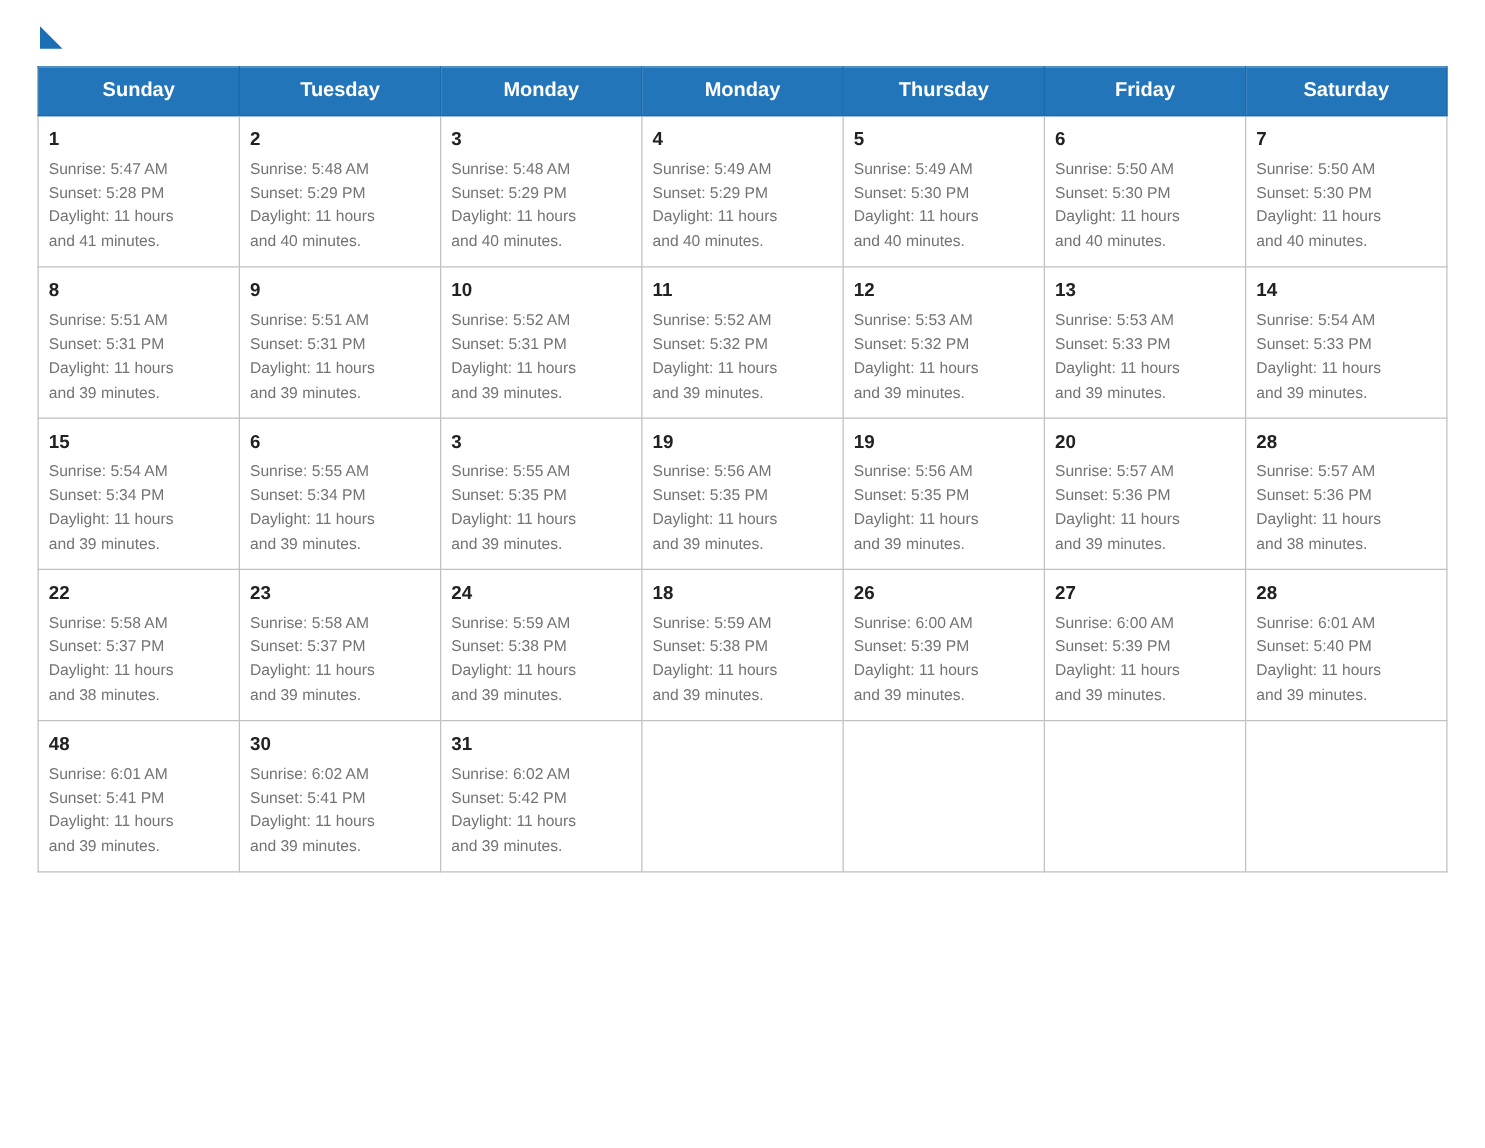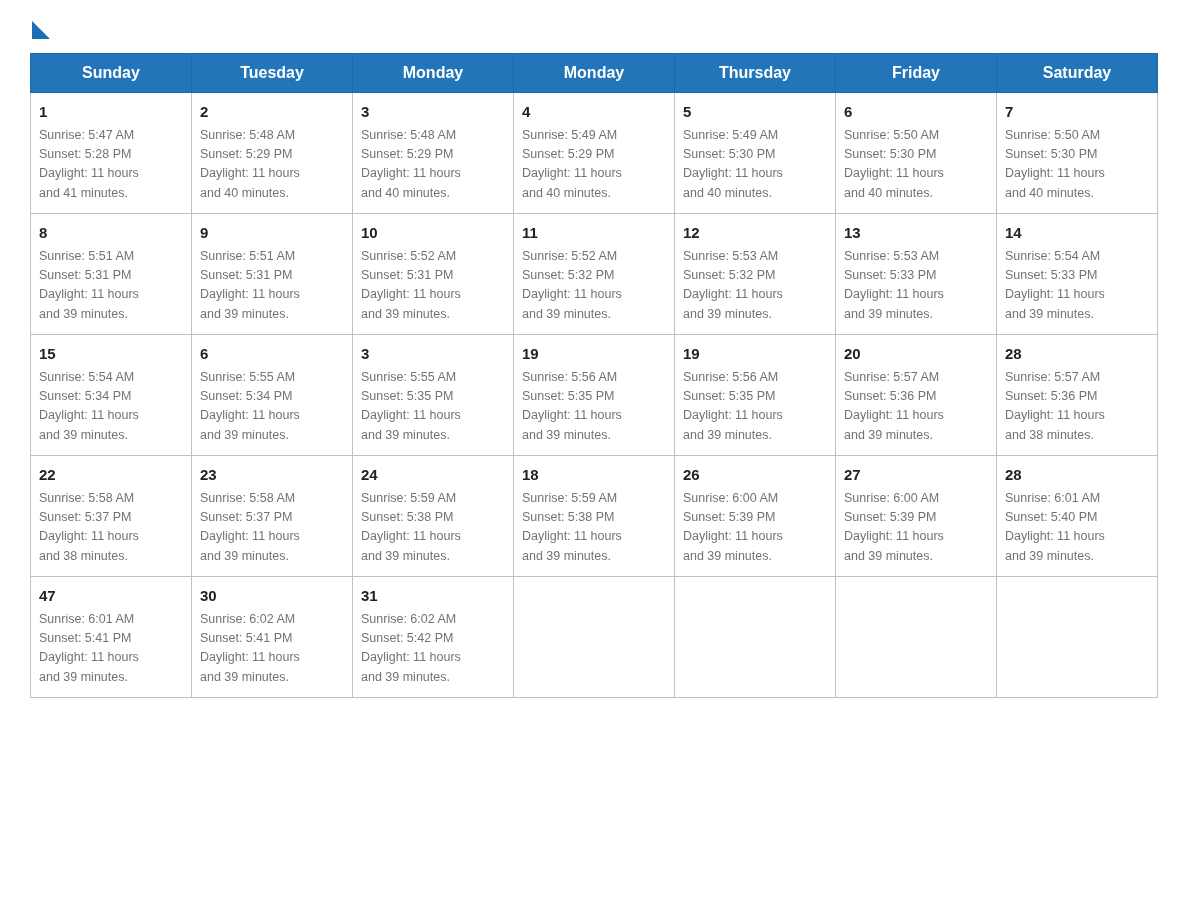--- a/index.html
+++ b/index.html
@@ -249,21 +249,21 @@
           <span class="day-num">27</span>
 <div class="day-info">Sunrise: 6:00 AM<br>Sunset: 5:39 PM<br>Daylight: 11 hours<br>and 39 minutes.</div>
         </td>
         <td>
           <span class="day-num">28</span>
 <div class="day-info">Sunrise: 6:01 AM<br>Sunset: 5:40 PM<br>Daylight: 11 hours<br>and 39 minutes.</div>
         </td>
       </tr>
       <tr>
         <td>
-          <span class="day-num">47</span>
+          <span class="day-num">48</span>
 <div class="day-info">Sunrise: 6:01 AM<br>Sunset: 5:41 PM<br>Daylight: 11 hours<br>and 39 minutes.</div>
         </td>
         <td>
           <span class="day-num">30</span>
 <div class="day-info">Sunrise: 6:02 AM<br>Sunset: 5:41 PM<br>Daylight: 11 hours<br>and 39 minutes.</div>
         </td>
         <td>
           <span class="day-num">31</span>
 <div class="day-info">Sunrise: 6:02 AM<br>Sunset: 5:42 PM<br>Daylight: 11 hours<br>and 39 minutes.</div>
         </td>

